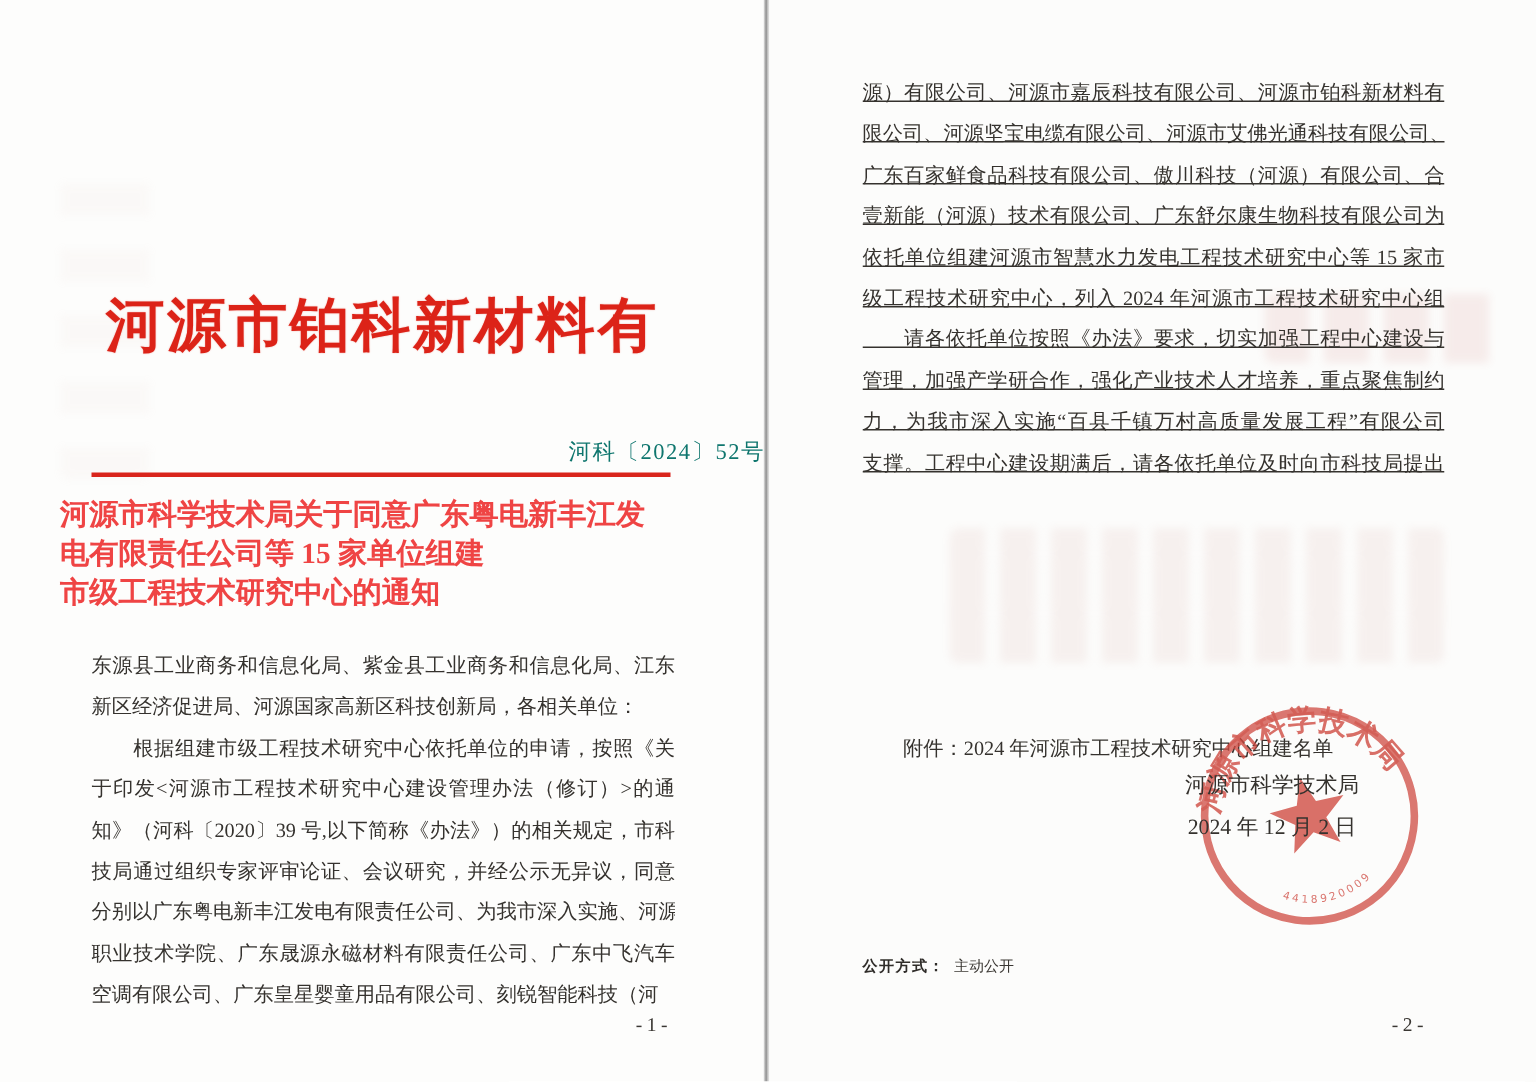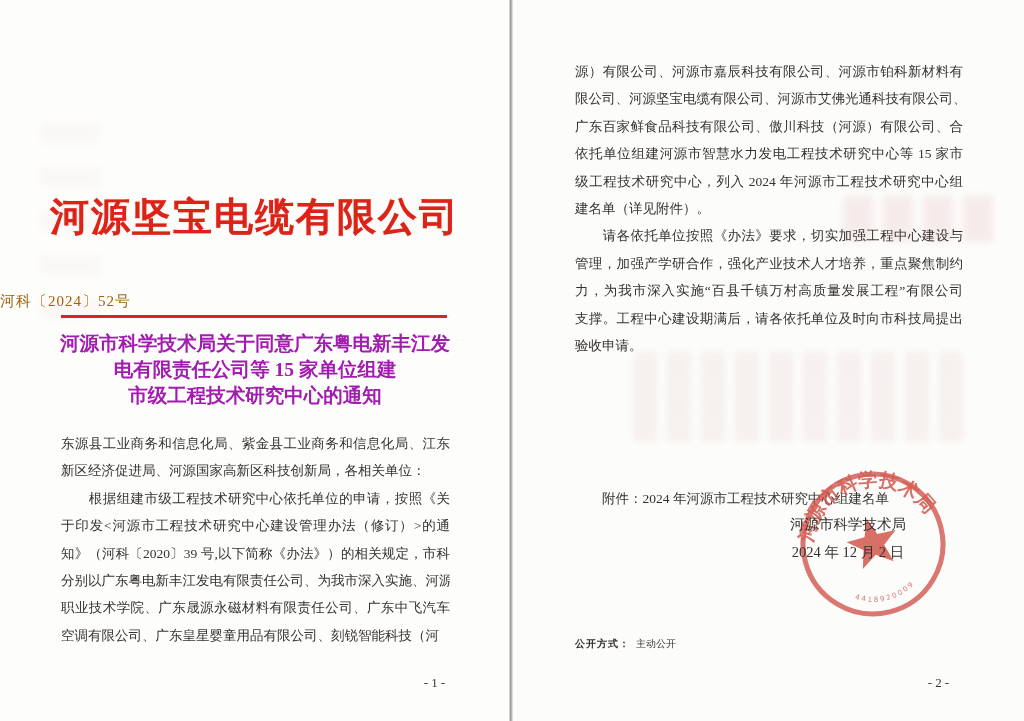--- a/index.html
+++ b/index.html
@@ -34,49 +34,49 @@
     font-size: 39px;
     font-weight: bold;
     letter-spacing: 2px;
     color: #dc2318;
     text-shadow: 0 0 1px rgba(220,35,24,.45);
     white-space: nowrap;
   }
   .doc-number {
     position: absolute;
     top: 292px; left: 0; width: 100%;
-    text-align: left;
+    text-align: right;
     font-size: 15px;
     letter-spacing: 1px;
-    color: #a16207;
+    color: #0f766e;
   }
   .red-rule {
     position: absolute;
     top: 315px; left: 61px;
     width: 386px; height: 3px;
     background: #d9251c;
   }
   .doc-title {
     position: absolute;
     top: 331px; left: 40px; width: 430px;
-    text-align: center;
+    text-align: left;
     font-weight: bold;
     font-size: 19.5px;
     line-height: 26px;
-    color: #a21caf;
+    color: #ef4444;
   }
   .body-block {
     position: absolute;
     left: 61px; width: 389px;
     font-size: 13.5px;
     line-height: 27.4px;
     color: #35322e;
   }
   #left-body  { top: 430px; }
-  #right-body { top: 58px; left: 62px; width: 388px; }
+  #right-body { top: 48px; left: 62px; width: 388px; text-decoration: underline; }
   .bline {
     text-align: justify;
     text-align-last: justify;
     height: 27.4px;
     overflow: hidden;
     white-space: pre;
   }
   .bline.end { text-align-last: left; }
   .page-number {
     position: absolute;
@@ -139,64 +139,64 @@
                 repeating-linear-gradient(0deg, transparent 0 26px, #fcfcfb 26px 40px); }
   #ghost-3 { top: 120px; left: 40px; width: 60px; height: 200px;
     background: repeating-linear-gradient(0deg, #d8b9b2 0 22px, transparent 22px 44px); opacity:.06; }
 </style>
 </head>
 <body>
 
 <div class="page" id="left-page">
   <div class="ghost" id="ghost-3"></div>
 
-  <div class="agency-header">河源坚宝电缆有限公司</div>
+  <div class="agency-header">河源市铂科新材料有</div>
 
   <div class="doc-number">河科〔2024〕52号</div>
 
   <div class="red-rule"></div>
 
   <div class="doc-title">
     <div>河源市科学技术局关于同意广东粤电新丰江发</div>
     <div>电有限责任公司等 15 家单位组建</div>
     <div>市级工程技术研究中心的通知</div>
   </div>
 
   <div class="body-block" id="left-body">
     <div class="bline">东源县工业商务和信息化局、紫金县工业商务和信息化局、江东</div>
     <div class="bline end">新区经济促进局、河源国家高新区科技创新局，各相关单位：</div>
     <div class="bline">　　根据组建市级工程技术研究中心依托单位的申请，按照《关</div>
     <div class="bline">于印发&lt;河源市工程技术研究中心建设管理办法（修订）&gt;的通</div>
     <div class="bline">知》（河科〔2020〕39 号,以下简称《办法》）的相关规定，市科</div>
+    <div class="bline">技局通过组织专家评审论证、会议研究，并经公示无异议，同意</div>
     <div class="bline">分别以广东粤电新丰江发电有限责任公司、为我市深入实施、河源</div>
     <div class="bline">职业技术学院、广东晟源永磁材料有限责任公司、广东中飞汽车</div>
     <div class="bline end">空调有限公司、广东皇星婴童用品有限公司、刻锐智能科技（河</div>
   </div>
 
   <div class="page-number" id="page-number-1">-1-</div>
 </div>
 
 <div id="page-divider"></div>
 
 <div class="page" id="right-page">
   <div class="ghost" id="ghost-1"></div>
   <div class="ghost" id="ghost-2"></div>
 
   <div class="body-block" id="right-body">
     <div class="bline">源）有限公司、河源市嘉辰科技有限公司、河源市铂科新材料有</div>
     <div class="bline">限公司、河源坚宝电缆有限公司、河源市艾佛光通科技有限公司、</div>
     <div class="bline">广东百家鲜食品科技有限公司、傲川科技（河源）有限公司、合</div>
+    <div class="bline">壹新能（河源）技术有限公司、广东舒尔康生物科技有限公司为</div>
     <div class="bline">依托单位组建河源市智慧水力发电工程技术研究中心等 15 家市</div>
     <div class="bline">级工程技术研究中心，列入 2024 年河源市工程技术研究中心组</div>
-    <div class="bline end">建名单（详见附件）。</div>
     <div class="bline">　　请各依托单位按照《办法》要求，切实加强工程中心建设与</div>
     <div class="bline">管理，加强产学研合作，强化产业技术人才培养，重点聚焦制约</div>
     <div class="bline">力，为我市深入实施“百县千镇万村高质量发展工程”有限公司</div>
     <div class="bline">支撑。工程中心建设期满后，请各依托单位及时向市科技局提出</div>
-    <div class="bline end">验收申请。</div>
   </div>
 
   <div class="attachment-line">附件：2024 年河源市工程技术研究中心组建名单</div>
 
   <svg class="seal" viewBox="0 0 150 150">
     <circle cx="75" cy="75" r="69" fill="none" stroke="#cf4a41" stroke-width="5" opacity="0.85"></circle>
     <path id="sealArcTop" d="M 17 98 A 61 61 0 1 1 133 98" fill="none"></path>
     <text font-size="19" font-weight="bold" fill="#cf4a41" opacity="0.9" font-family="Liberation Serif, DejaVu Serif, serif">
       <textPath href="#sealArcTop" startOffset="50%" text-anchor="middle">河源市科学技术局</textPath>
     </text>

